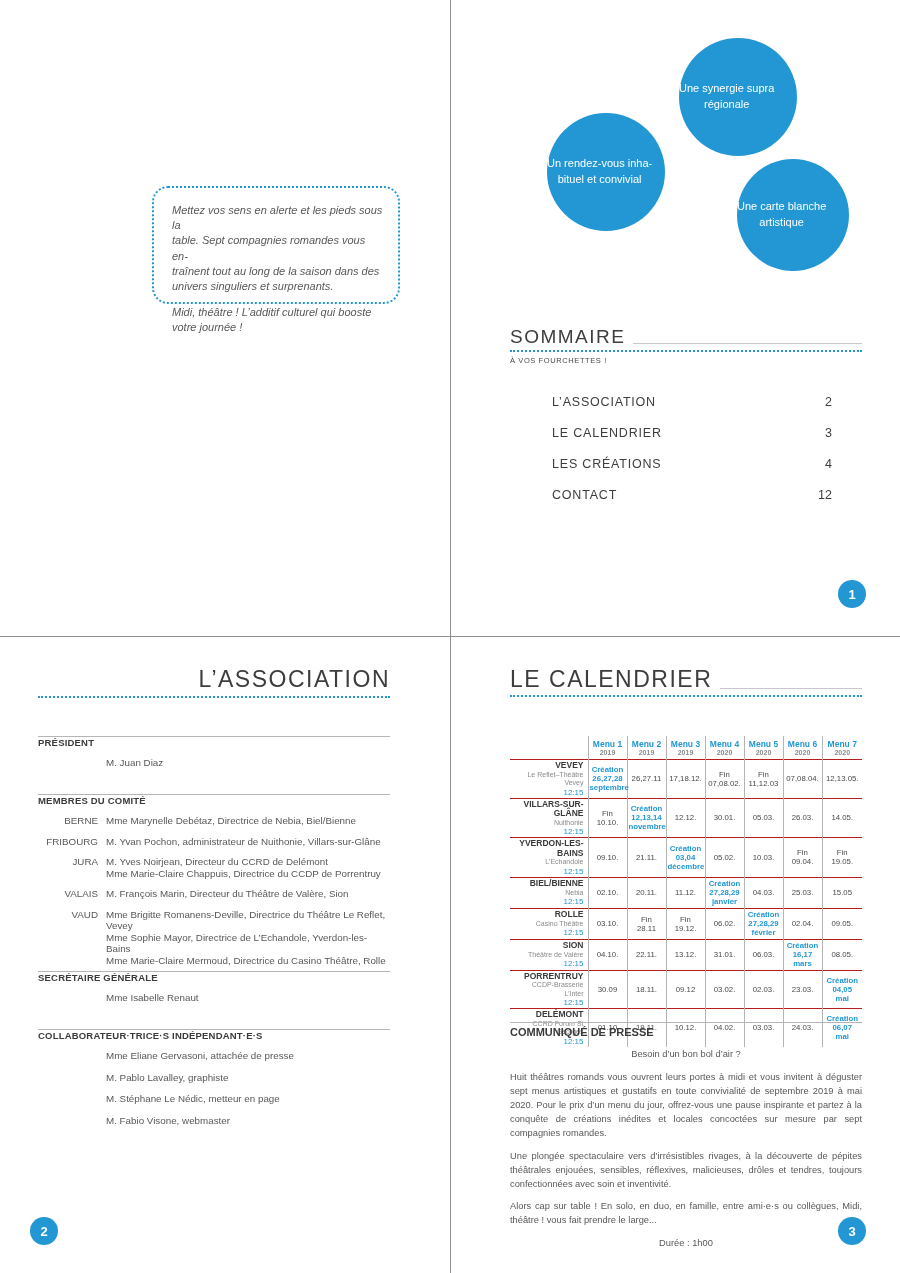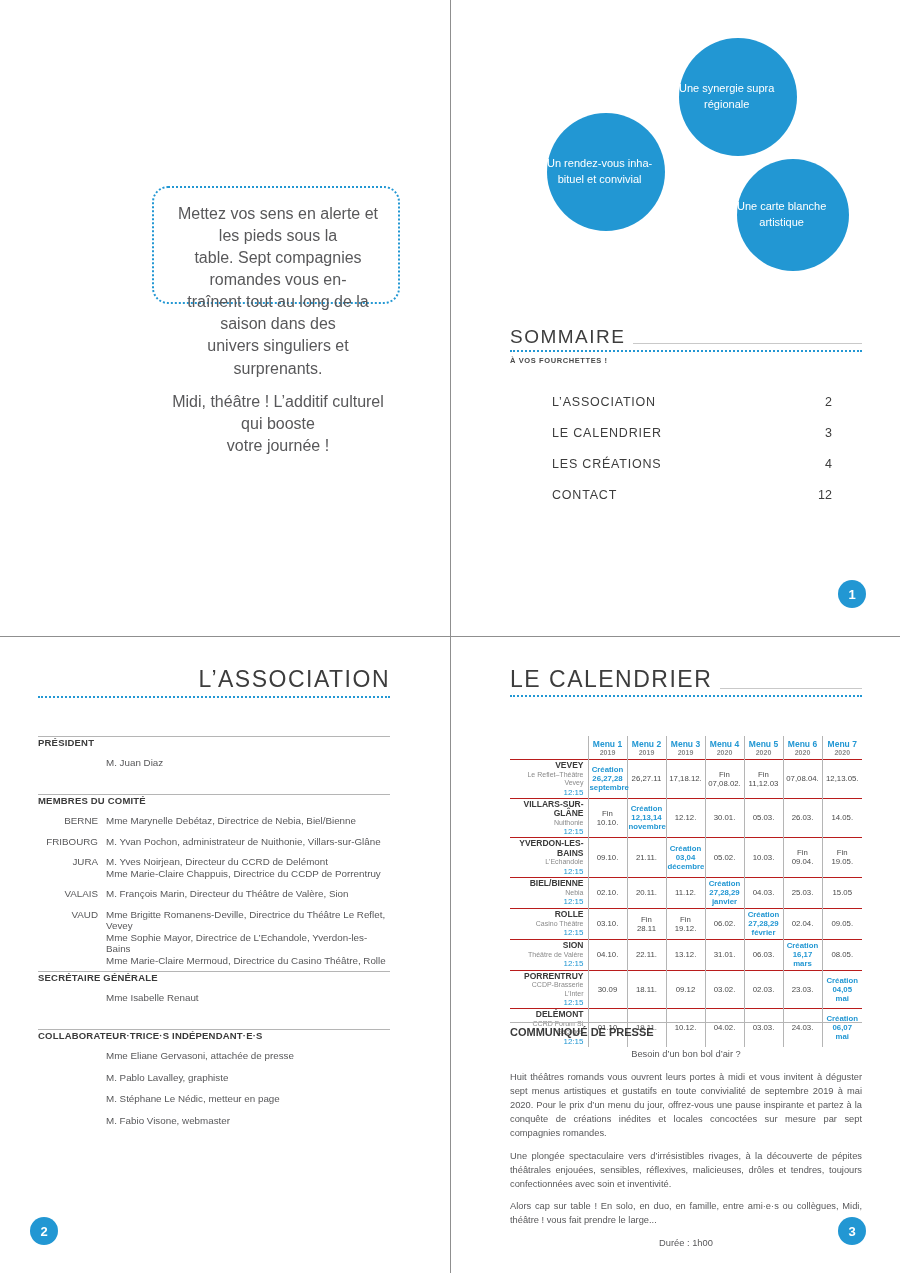--- a/index.html
+++ b/index.html
@@ -9,21 +9,21 @@
   }
   .ml{white-space:pre-line;}
   
   .vdivider{position:absolute;left:450px;top:0;width:1px;height:1273px;background:#8f8f8f;}
   .hdivider{position:absolute;left:0;top:636px;width:900px;height:1px;background:#8f8f8f;}
 
   
   .intro-box{
     position:absolute;left:152px;top:186px;width:248px;height:118px;box-sizing:border-box;
     border:2px dotted #2297d3;border-radius:16px;padding:15px 14px 10px 18px;
-    font-size:16px;line-height:1.38;color:#58585a;text-align:center;
+    font-style:italic;font-size:11px;line-height:1.38;color:#58585a;text-align:left;
   }
   .intro-box .p2{margin-top:11px;}
 
   
   .circle{
     position:absolute;border-radius:50%;background:#2297d3;color:#fff;
     display:flex;align-items:center;text-align:center;
     font-size:11px;line-height:1.45;
   }
   .c1{left:679px;top:38px;width:118px;height:118px;}
@@ -31,21 +31,21 @@
   .c3{left:737px;top:159px;width:112px;height:112px;}
 
   
   .title-row{display:flex;align-items:flex-end;}
   .title-text{font-size:19px;letter-spacing:1.5px;color:#3d3d3d;font-weight:400;}
   .title-fill{flex:1;border-bottom:1px solid #c9c9c9;margin-bottom:4px;margin-left:8px;}
   .dotted-u{border-bottom:2px dotted #2297d3;padding-bottom:2px;}
 
   
   .sommaire{position:absolute;left:510px;top:326px;width:352px;}
-  .sommaire-sub{font-size:7.5px;font-weight:bold;letter-spacing:0.6px;color:#4a4a4a;margin-top:4px;}
+  .sommaire-sub{font-size:7.5px;font-weight:normal;letter-spacing:0.6px;color:#4a4a4a;margin-top:4px;}
   .toc{margin:30px 30px 0 42px;}
   .toc-row{display:flex;justify-content:space-between;align-items:baseline;margin-bottom:17px;cursor:pointer;}
   .toc-label{font-size:12.5px;letter-spacing:0.8px;color:#3d3d3d;}
   .toc-page{font-size:12.5px;color:#3d3d3d;}
 
   
   .badge{
     position:absolute;width:28px;height:28px;border-radius:50%;background:#2297d3;color:#fff;
     display:flex;align-items:center;justify-content:center;font-size:13px;font-weight:bold;
   }

